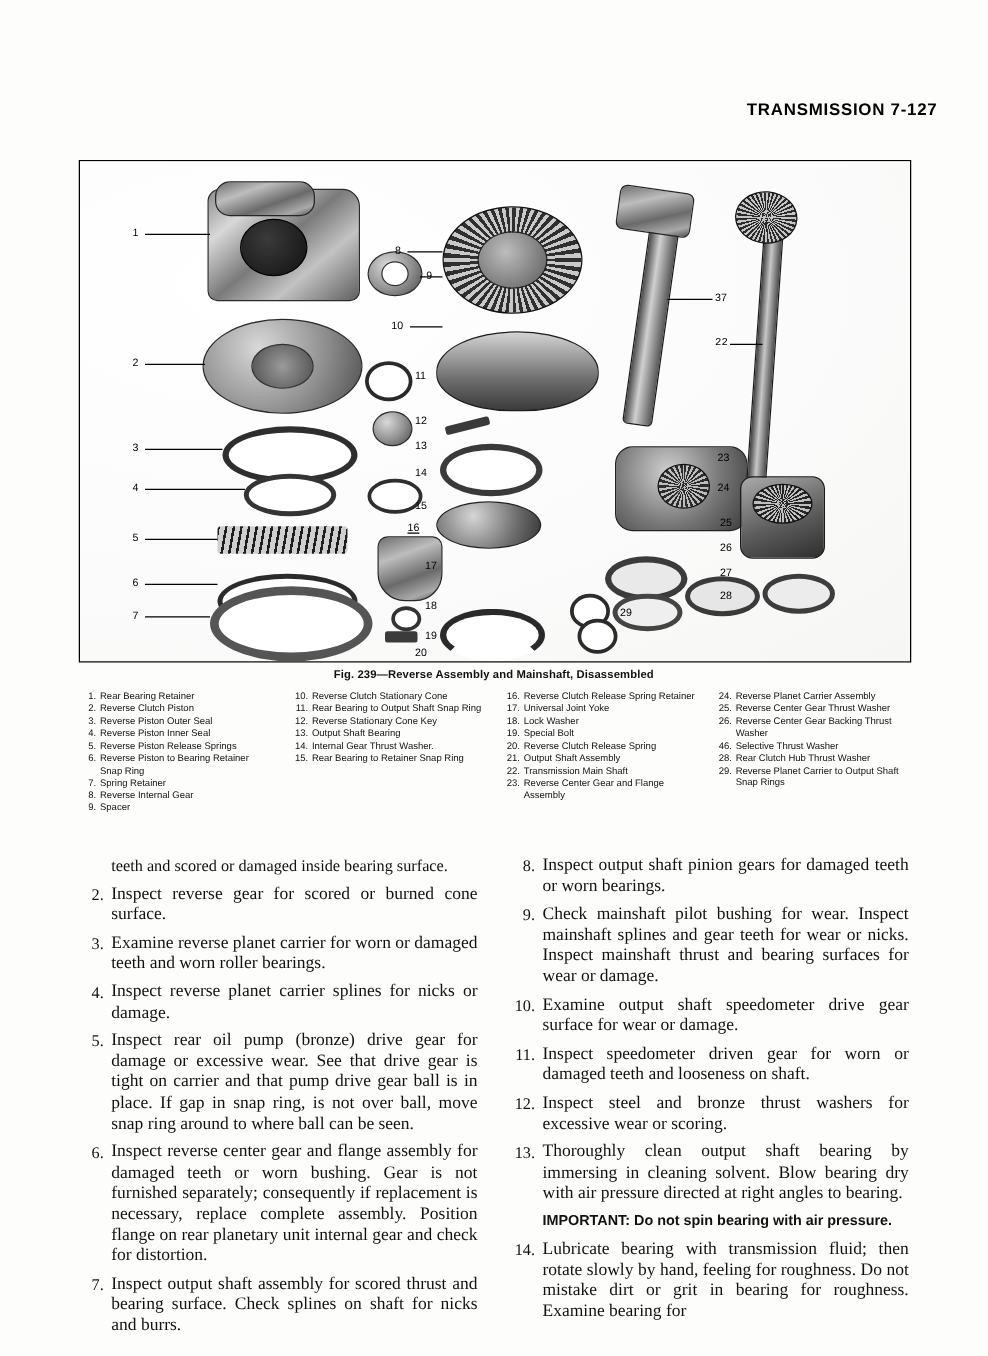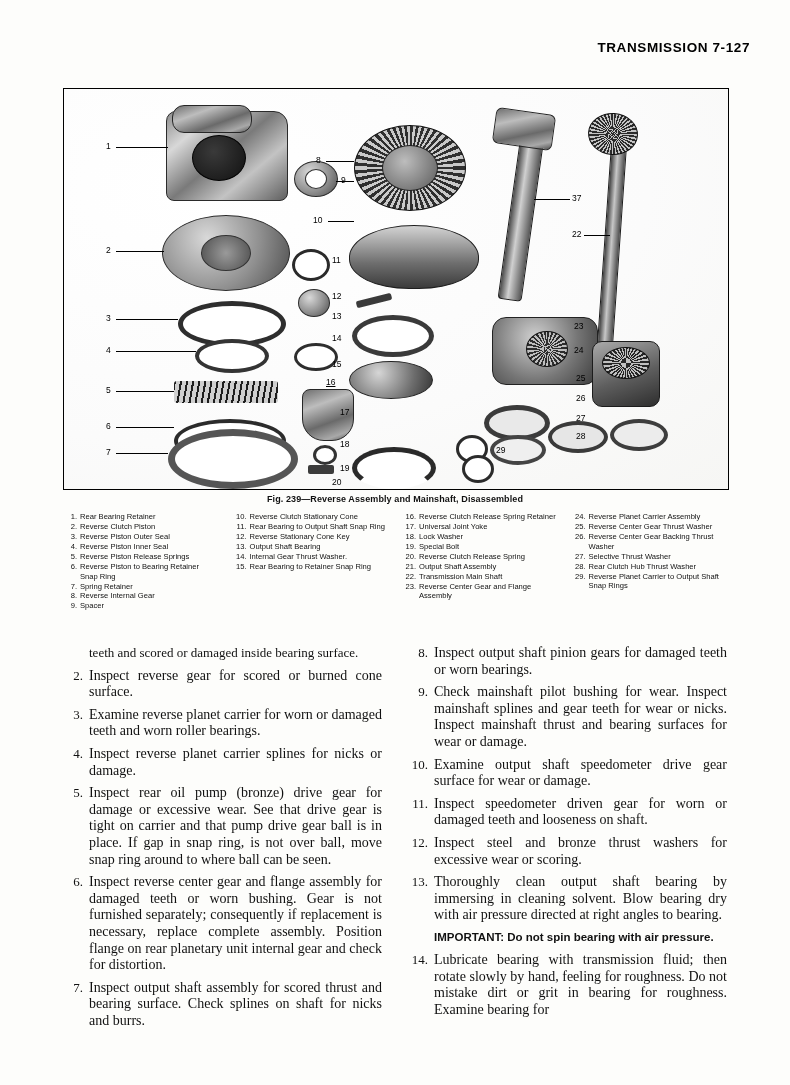--- a/index.html
+++ b/index.html
@@ -7,20 +7,21 @@
     width:790px;height:1085px;
     background:#fdfdfb;
     font-family:"Liberation Serif", serif;
     color:#111;
     position:relative;
     overflow:hidden;
   }
   .page{
     position:absolute;inset:0;
     padding:16px;
+    margin-top:40px;
   }
   .header{
     position:absolute;
     top:40px;right:40px;
     font-family:"Liberation Sans", sans-serif;
     font-weight:bold;
     font-size:13.5px;
     letter-spacing:0.6px;
     color:#000;
   }
@@ -252,21 +253,21 @@
       <div class="callout" style="left:262px;top:288px;text-decoration:underline;">16</div>
       <div class="callout" style="left:276px;top:318px;">17</div>
       <div class="callout" style="left:276px;top:350px;">18</div>
       <div class="callout" style="left:276px;top:374px;">19</div>
       <div class="callout" style="left:268px;top:388px;">20</div>
 
       <div class="lead" style="left:470px;top:110px;width:36px;"></div>
       <div class="callout" style="left:508px;top:104px;">37</div>
 
       <div class="lead" style="left:520px;top:146px;width:26px;"></div>
-      <div class="callout" style="left:508px;top:140px;">22</div>
+      <div class="callout" style="left:508px;top:140px;font-family:Liberation Mono, monospace;">22</div>
 
       <div class="callout" style="left:510px;top:232px;">23</div>
       <div class="callout" style="left:510px;top:256px;">24</div>
       <div class="callout" style="left:512px;top:284px;">25</div>
       <div class="callout" style="left:512px;top:304px;">26</div>
       <div class="callout" style="left:512px;top:324px;">27</div>
       <div class="callout" style="left:512px;top:342px;">28</div>
       <div class="callout" style="left:432px;top:356px;">29</div>
 
     </div>
@@ -384,21 +385,21 @@
         </div>
       <div class="legend-item">
           <span class="legend-num">25.</span>
           <span class="legend-text">Reverse Center Gear Thrust Washer</span>
         </div>
       <div class="legend-item">
           <span class="legend-num">26.</span>
           <span class="legend-text">Reverse Center Gear Backing Thrust Washer</span>
         </div>
       <div class="legend-item">
-          <span class="legend-num">27.</span>
+          <span class="legend-num">46.</span>
           <span class="legend-text">Selective Thrust Washer</span>
         </div>
       <div class="legend-item">
           <span class="legend-num">28.</span>
           <span class="legend-text">Rear Clutch Hub Thrust Washer</span>
         </div>
       <div class="legend-item">
           <span class="legend-num">29.</span>
           <span class="legend-text">Reverse Planet Carrier to Output Shaft Snap Rings</span>
         </div>

